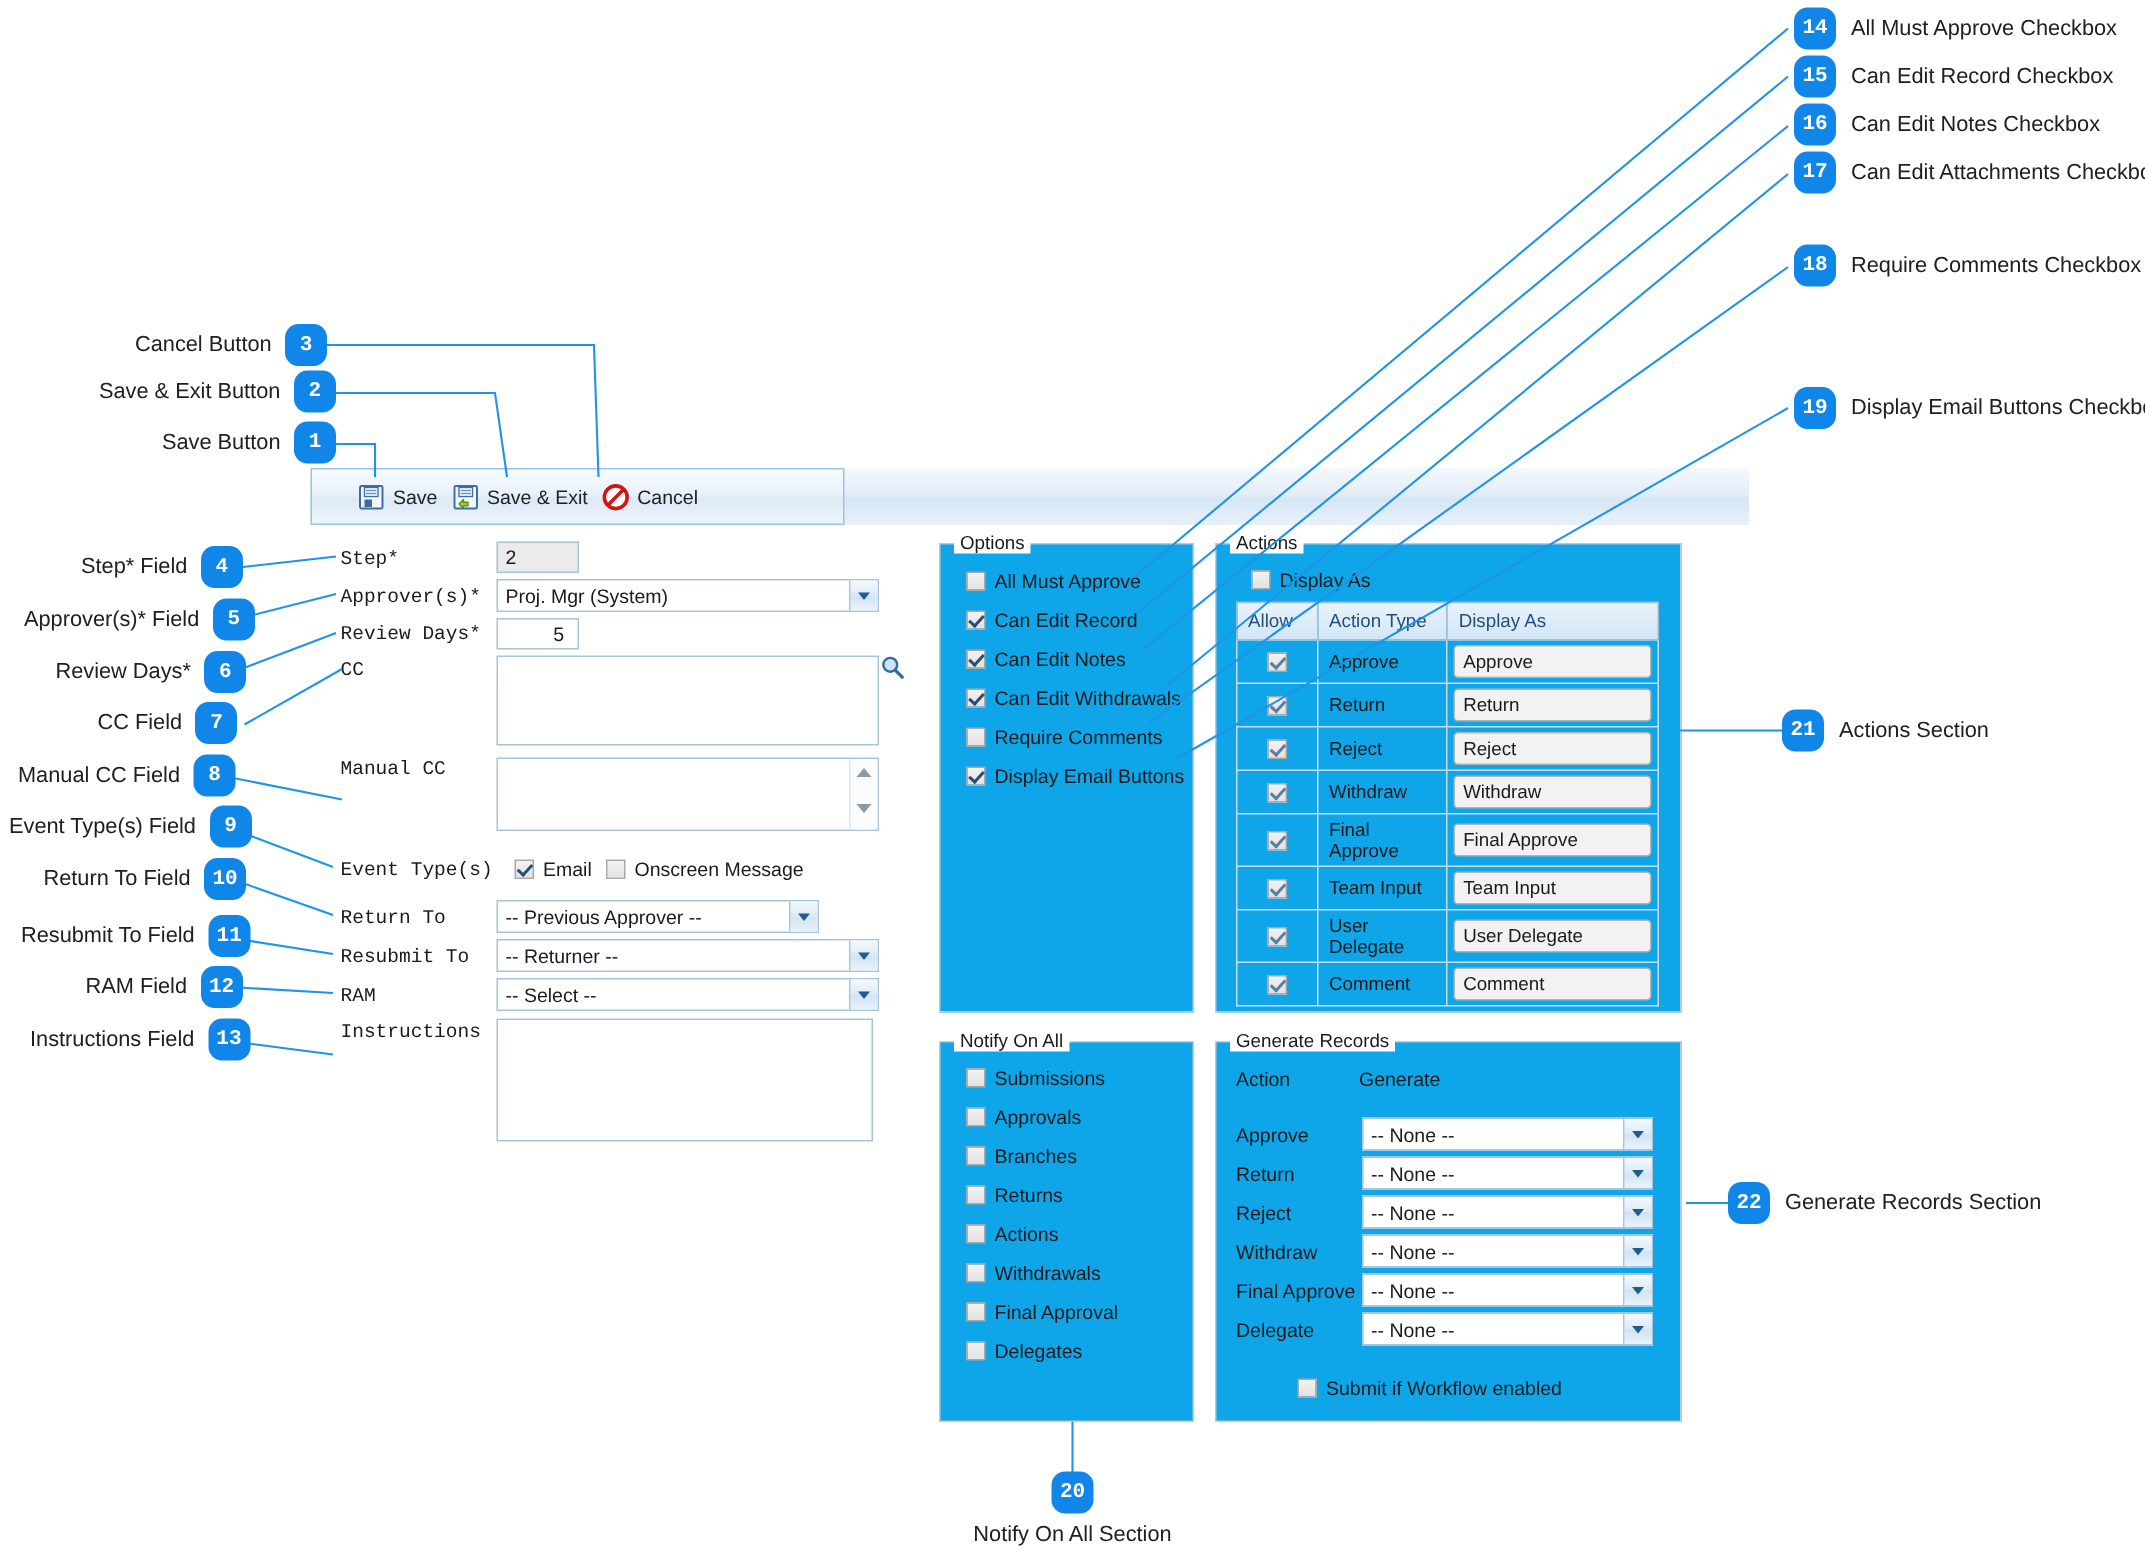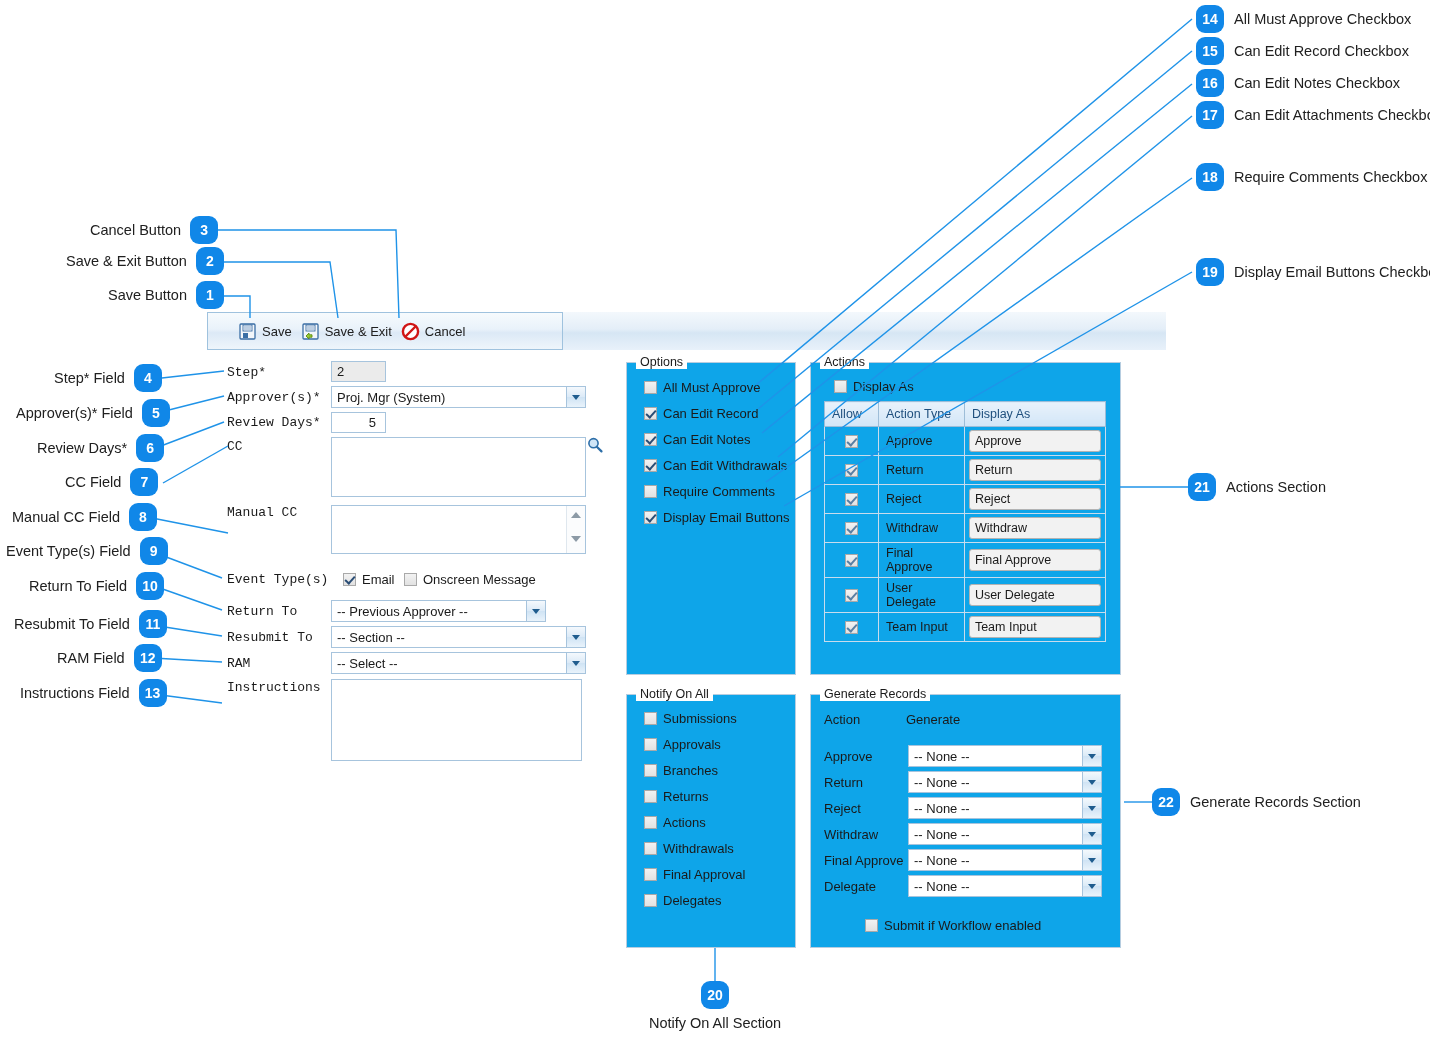--- a/index.html
+++ b/index.html
@@ -36,21 +36,21 @@
     width: 28px; height: 28px;
     border-radius: 9px;
     background: #1087e8;
     color: #ffffff;
     font-size: 14px;
     font-weight: bold;
     display: flex;
     align-items: center;
     justify-content: center;
     flex: 0 0 auto;
-    font-family: Liberation Sans, sans-serif;
+    font-family: Liberation Mono, monospace;
   }
   .callout-label {
     font-size: 14.5px;
     color: #202020;
     font-family: "Liberation Sans", sans-serif;
   }
   .callout.left .callout-label { margin-right: 9px; text-align: right; }
   .callout.right .callout-label { margin-left: 10px; }
   .callout.below { flex-direction: column; }
   .callout.below .callout-label { margin-top: 6px; text-align:center; }
@@ -361,21 +361,21 @@
 <div class="flabel" style="left:227px; top:604px;">Return To</div>
 <div class="combo" style="left:331px; top:600px; width:215px;">
   <span>-- Previous Approver --</span>
   <span class="cbtn">
       <i class="caret"></i>
     </span>
 </div>
 
 <div class="flabel" style="left:227px; top:630px;">Resubmit To</div>
 <div class="combo" style="left:331px; top:626px; width:255px;">
-  <span>-- Section --</span>
+  <span>-- Returner --</span>
   <span class="cbtn">
       <i class="caret"></i>
     </span>
 </div>
 
 <div class="flabel" style="left:227px; top:656px;">RAM</div>
 <div class="combo" style="left:331px; top:652px; width:255px;">
   <span>-- Select --</span>
   <span class="cbtn">
       <i class="caret"></i>
@@ -451,27 +451,32 @@
           <td>Withdraw</td>
           <td class="dispas"><input class="dispinput" value="Withdraw" style=""></td>
         </tr>
         <tr>
           <td class="allow"><span class="cbcell checked"></span></td>
           <td>Final Approve</td>
           <td class="dispas"><input class="dispinput" value="Final Approve" style=""></td>
         </tr>
         <tr>
           <td class="allow"><span class="cbcell checked"></span></td>
+          <td>Team Input</td>
+          <td class="dispas"><input class="dispinput" value="Team Input" style=""></td>
+        </tr>
+        <tr>
+          <td class="allow"><span class="cbcell checked"></span></td>
           <td>User Delegate</td>
           <td class="dispas"><input class="dispinput" value="User Delegate" style=""></td>
         </tr>
         <tr>
           <td class="allow"><span class="cbcell checked"></span></td>
-          <td>Team Input</td>
-          <td class="dispas"><input class="dispinput" value="Team Input" style=""></td>
+          <td>Comment</td>
+          <td class="dispas"><input class="dispinput" value="Comment" style=""></td>
         </tr>
       </tbody>
     </table>
   </div>
 </div>
 
 <div class="group" style="left:626px; top:694px; width:170px; height:254px;">
   <span class="gtitle">Notify On All</span>
   <div style="padding:16px 0 0 17px; display:flex; flex-direction:column; gap:11px;">
     <div class="cbrow">

